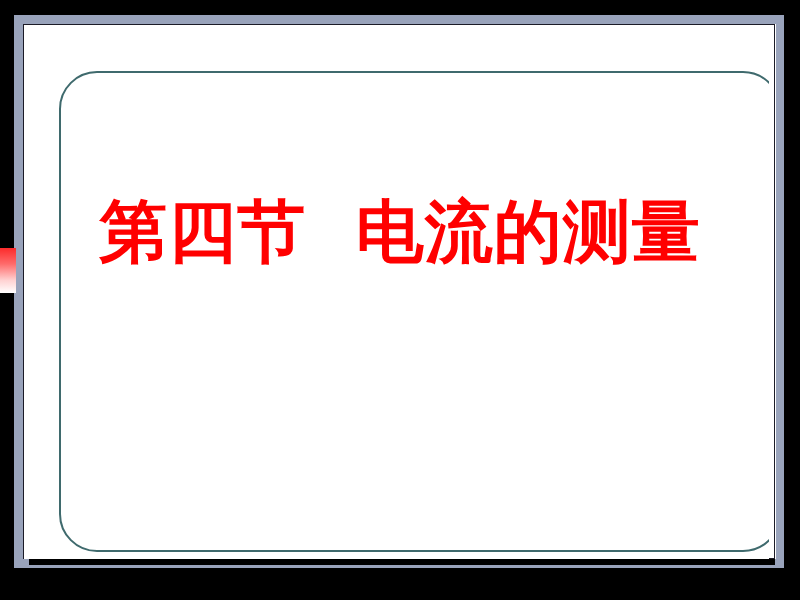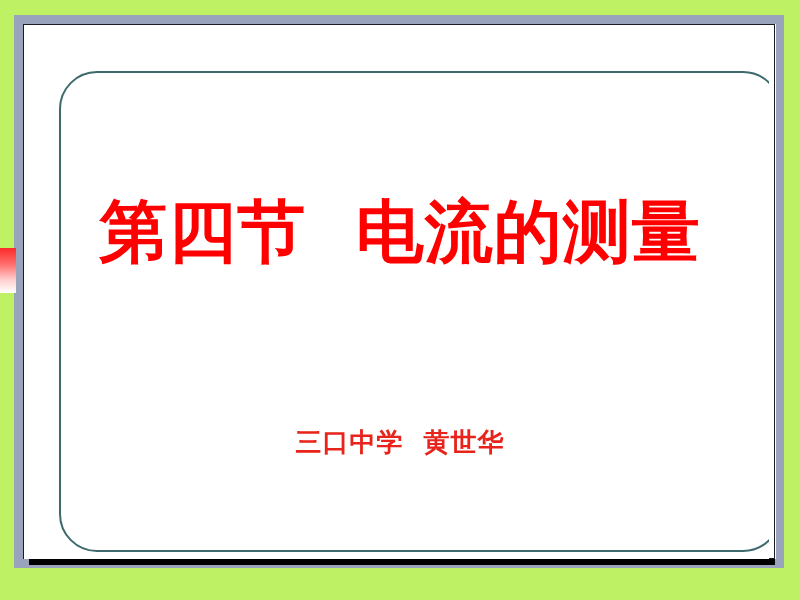--- a/index.html
+++ b/index.html
@@ -13,21 +13,21 @@
     height: 600px;
     overflow: hidden;
     font-family: "Liberation Sans", "DejaVu Sans", sans-serif;
   }
 
   
   .slide-stage {
     position: relative;
     width: 800px;
     height: 600px;
-    background: #bef264;
+    background: #000000;
   }
 
   
   .slide-frame {
     position: absolute;
     left: 14px;
     top: 15px;
     width: 770px;
     height: 553px;
     box-sizing: border-box;
@@ -152,17 +152,14 @@
   <div class="slide-canvas">
     <div class="rounded-outline"></div>
   </div>
 
   <div class="accent-bar"></div>
 
   <div class="title-block">
     <h1 class="slide-title">第四节  电流的测量</h1>
   </div>
 
-  <div class="subtitle-block">
-    <p class="slide-subtitle">三口中学  黄世华</p>
-  </div>
 
 </div>
 
 </body></html>

